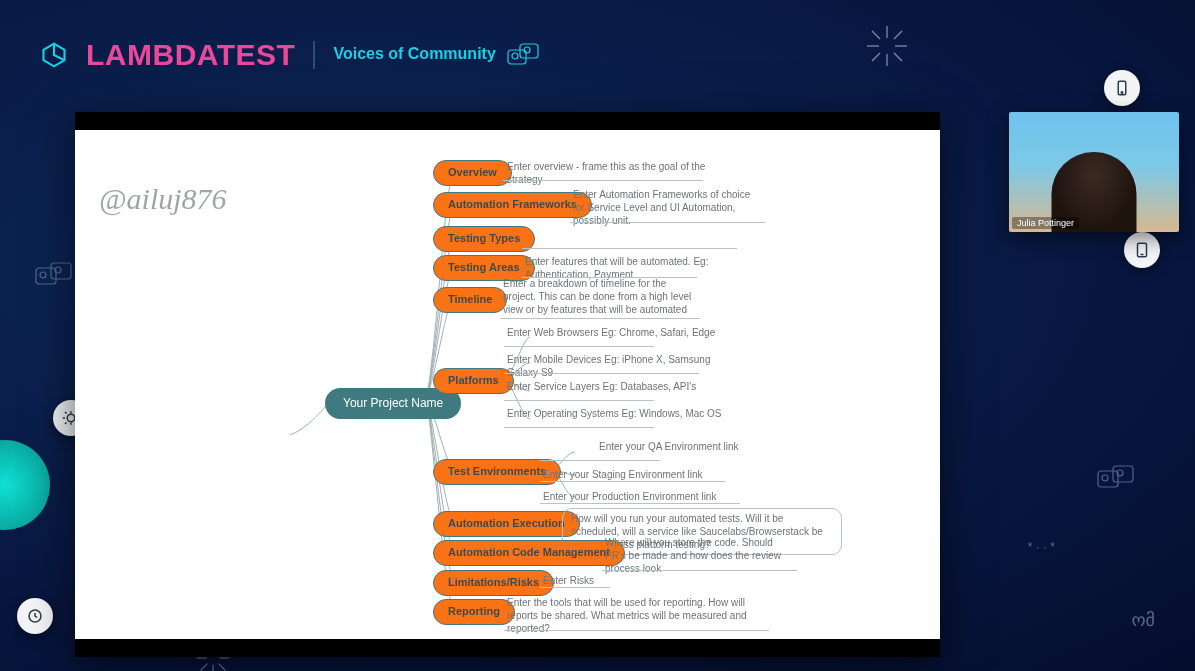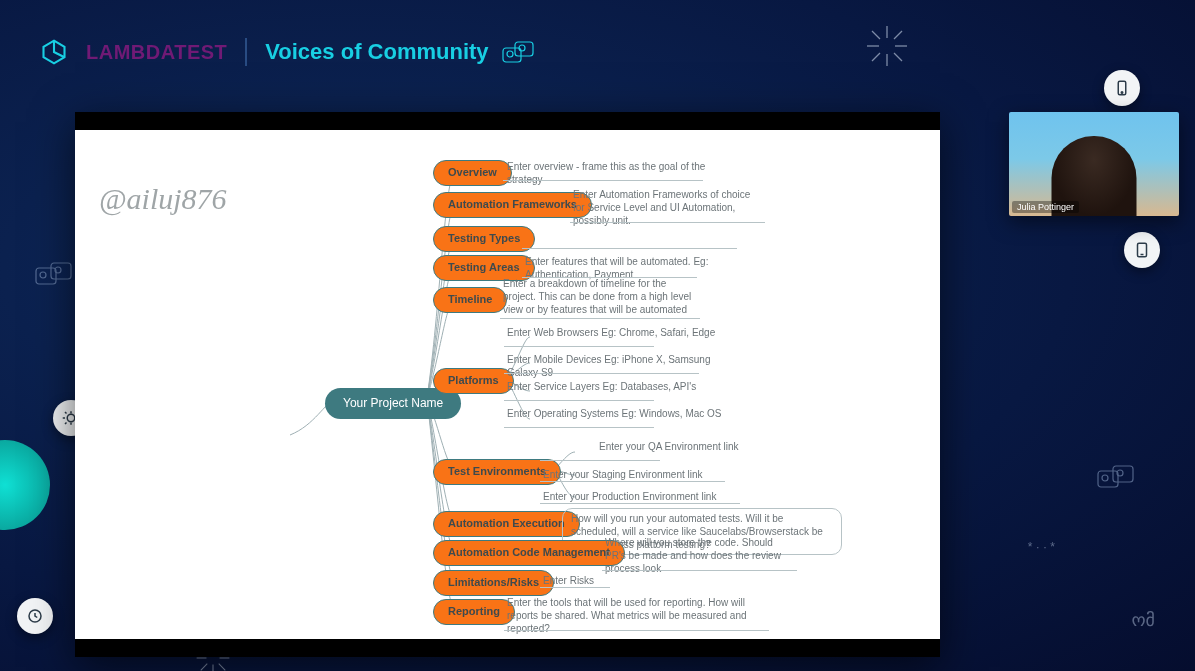--- a/index.html
+++ b/index.html
@@ -20,28 +20,28 @@
     display: flex;
     align-items: center;
     gap: 18px;
     color: #18cfe3;
   }
   .logo-mark {
     width: 28px; height: 28px;
     display:inline-flex; align-items:center; justify-content:center;
   }
   .logo-text {
-    font-size: 20px; font-weight: 800; letter-spacing: 0.5px;
-    color: #701a75;
+    font-size: 30px; font-weight: 800; letter-spacing: 0.5px;
+    color: #ec4899;
   }
   .divider-v {
     width: 2px; height: 28px; background: #3d6aa8; opacity: 0.6;
   }
   .tagline {
-    font-size: 22px; font-weight: 700; color: #18cfe3;
+    font-size: 16px; font-weight: 700; color: #18cfe3;
   }
   .tagline-icon {
     display:inline-flex; margin-left:6px; vertical-align:middle;
   }
 
   
   .stage {
     position: absolute;
     left: 75px; top: 112px;
     width: 865px; height: 545px;
@@ -111,21 +111,21 @@
   }
   .uline {
     position: absolute;
     border-bottom: 1px solid #b7c3c6;
   }
 
   
   .webcam {
     position: absolute;
     right: 16px; top: 112px;
-    width: 170px; height: 104px;
+    width: 170px; height: 120px;
     background: linear-gradient(180deg, #6fc3ee 0%, #7cc9e8 45%, #d8b890 100%);
     border-radius: 2px;
     overflow: hidden;
     box-shadow: 0 6px 20px rgba(0,0,0,.5);
   }
   .webcam .person {
     position: absolute; left: 50%; bottom: 0; transform: translateX(-50%);
     width: 85px; height: 80px;
     background: radial-gradient(ellipse at 50% 30%, #3a2a22 0%, #1f130e 70%);
     border-radius: 42px 42px 0 0;

